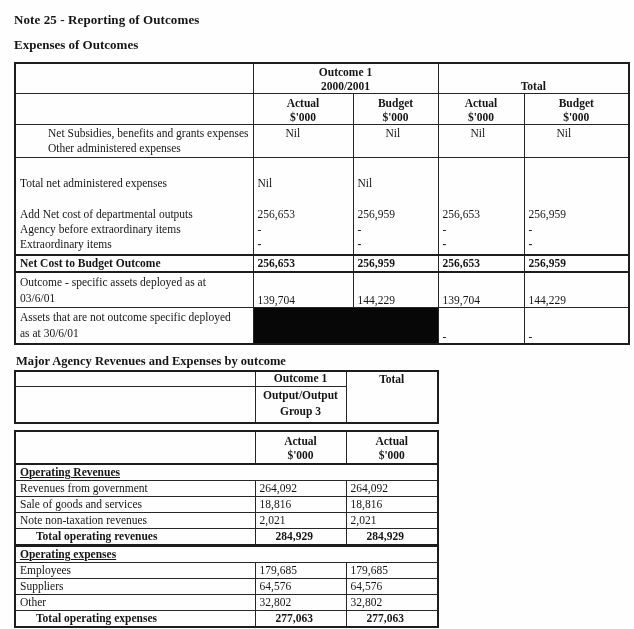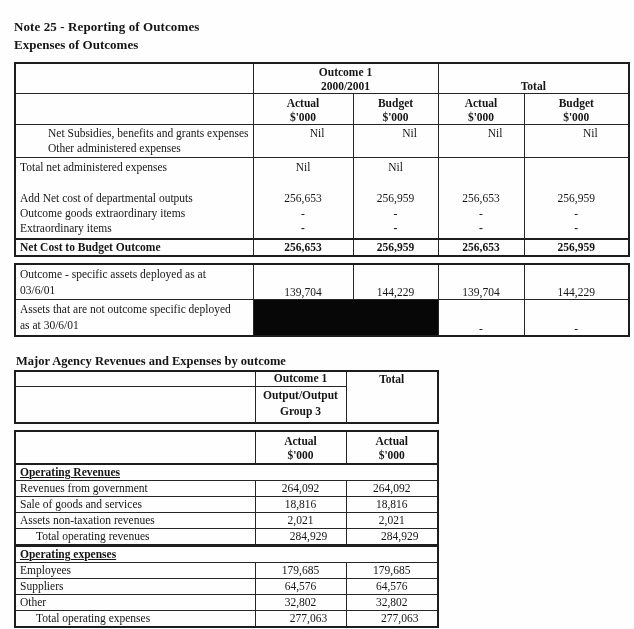--- a/index.html
+++ b/index.html
@@ -6,21 +6,21 @@
   body{
     width:634px;height:629px;
     font-family:"Liberation Serif","DejaVu Serif",serif;
     color:#151515;
     position:relative;
     overflow:hidden;
   }
   .page{position:absolute;inset:0;background:#fefefe;}
 
   .doc-title{
-    position:absolute;left:14px;top:19px;
+    position:absolute;left:14px;top:12px;
     font-size:13px;font-weight:bold;letter-spacing:.1px;
   }
   .doc-subtitle{
     position:absolute;left:14px;top:37px;
     font-size:13px;font-weight:bold;
   }
   .doc-heading2{
     position:absolute;left:16px;top:354px;
     font-size:12.5px;font-weight:bold;font-family:Liberation Serif, serif;
   }
@@ -30,43 +30,43 @@
     border-collapse:collapse;table-layout:fixed;
     font-size:11.5px;line-height:14px;
     border:2px solid #1d1d1d;
   }
   table.t td{
     border:1px solid #262626;
     padding:0 4px;
     vertical-align:top;
     overflow:hidden;
   }
-  .num{text-align:center;}
+  .num{text-align:left;}
   .bold{font-weight:bold;}
   .center{text-align:center;}
   .vb{vertical-align:bottom !important;}
 
   
   .t1{left:14px;top:62px;width:614px;}
   .t1 col.c0{width:238px}.t1 col.c1{width:100px}.t1 col.c2{width:85px}
   .t1 col.c3{width:86px}.t1 col.c4{width:105px}
   .t1 tr.h1 td{height:29px;vertical-align:middle;}
   .t1 tr.h2 td{height:29px;vertical-align:middle;padding-top:1px;}
   .t1 tr.r1 td{height:30px;padding-top:1px;padding-left:32px;}
-  .t1 tr.r2 td{height:78px;padding-top:2px;}
+  .t1 tr.r2 td{height:78px;padding-top:18px;}
   .t1 .ln{height:15.4px;line-height:15.4px;white-space:nowrap;}
   .t1 tr.r2 td.num .ln:last-child{font-weight:bold;}
   .t1 tr.r3 td{
     height:15px;line-height:14px;
     border-top:2px solid #1d1d1d;border-bottom:2px solid #1d1d1d;
     font-weight:bold;
   }
 
   
-  .t2{left:14px;top:263px;width:614px;border-radius:29px;}
+  .t2{left:14px;top:271px;width:614px;border-radius:29px;}
   .t2 col.c0{width:238px}.t2 col.c1{width:100px}.t2 col.c2{width:85px}
   .t2 col.c3{width:86px}.t2 col.c4{width:105px}
   .t2 tr.a1 td{height:33px;padding-top:1px;}
   .t2 tr.a2 td{height:34px;padding-top:1px;}
   .t2 .ln{height:16px;line-height:16px;white-space:nowrap;}
   .t2 td.redacted{background:#070707;padding:0;}
 
   
   .t3{left:14px;top:370px;width:423px;}
   .t3 col.c0{width:240px}.t3 col.c1{width:91px}.t3 col.c2{width:92px}
@@ -75,21 +75,21 @@
   .t3 tr.g2 td{height:35px;}
   .t3 td.total-span{vertical-align:top;padding-top:1px;}
   .t3 .ln{height:16px;line-height:16px;}
 
   
   .t4{left:14px;top:430px;width:423px;}
   .t4 col.c0{width:240px}.t4 col.c1{width:91px}.t4 col.c2{width:92px}
   .t4 tr.h td{height:30px;vertical-align:middle;padding-top:1px;border-bottom:2px solid #1d1d1d;}
   .t4 td{height:15px;line-height:14px;}
   .t4 tr.section td{font-weight:bold;text-decoration:underline;}
-  .t4 tr.total td{font-weight:normal;padding-left:20px;}
+  .t4 tr.total td{font-weight:bold;padding-left:20px;}
   .t4 tr.rev-total td{border-bottom:3px solid #1d1d1d;}
 </style>
 </head>
 <body>
 
 <div class="page">
 
   <div class="doc-title">Note 25 - Reporting of Outcomes</div>
   <div class="doc-subtitle">Expenses of Outcomes</div>
 
@@ -139,21 +139,21 @@
         <td class="num">Nil</td>
         <td class="num">Nil</td>
         <td class="num">Nil</td>
         <td class="num">Nil</td>
       </tr>
       <tr class="r2">
         <td>
             <div class="ln">Total net administered expenses</div>
             <div class="ln"></div>
             <div class="ln">Add Net cost of departmental outputs</div>
-            <div class="ln">Outcome goods extraordinary items</div>
+            <div class="ln">Agency before extraordinary items</div>
             <div class="ln">Extraordinary items</div>
           </td>
         <td class="num">
             <div class="ln">Nil</div>
             <div class="ln"></div>
             <div class="ln">256,653</div>
             <div class="ln">-</div>
             <div class="ln">-</div>
           </td>
         <td class="num">
@@ -269,21 +269,21 @@
         <td>Revenues from government</td>
         <td class="num">264,092</td>
         <td class="num">264,092</td>
       </tr>
       <tr>
         <td>Sale of goods and services</td>
         <td class="num">18,816</td>
         <td class="num">18,816</td>
       </tr>
       <tr>
-        <td>Assets non-taxation revenues</td>
+        <td>Note non-taxation revenues</td>
         <td class="num">2,021</td>
         <td class="num">2,021</td>
       </tr>
       <tr class="total rev-total">
         <td>Total operating revenues</td>
         <td class="num">284,929</td>
         <td class="num">284,929</td>
       </tr>
 
       <tr class="section">

